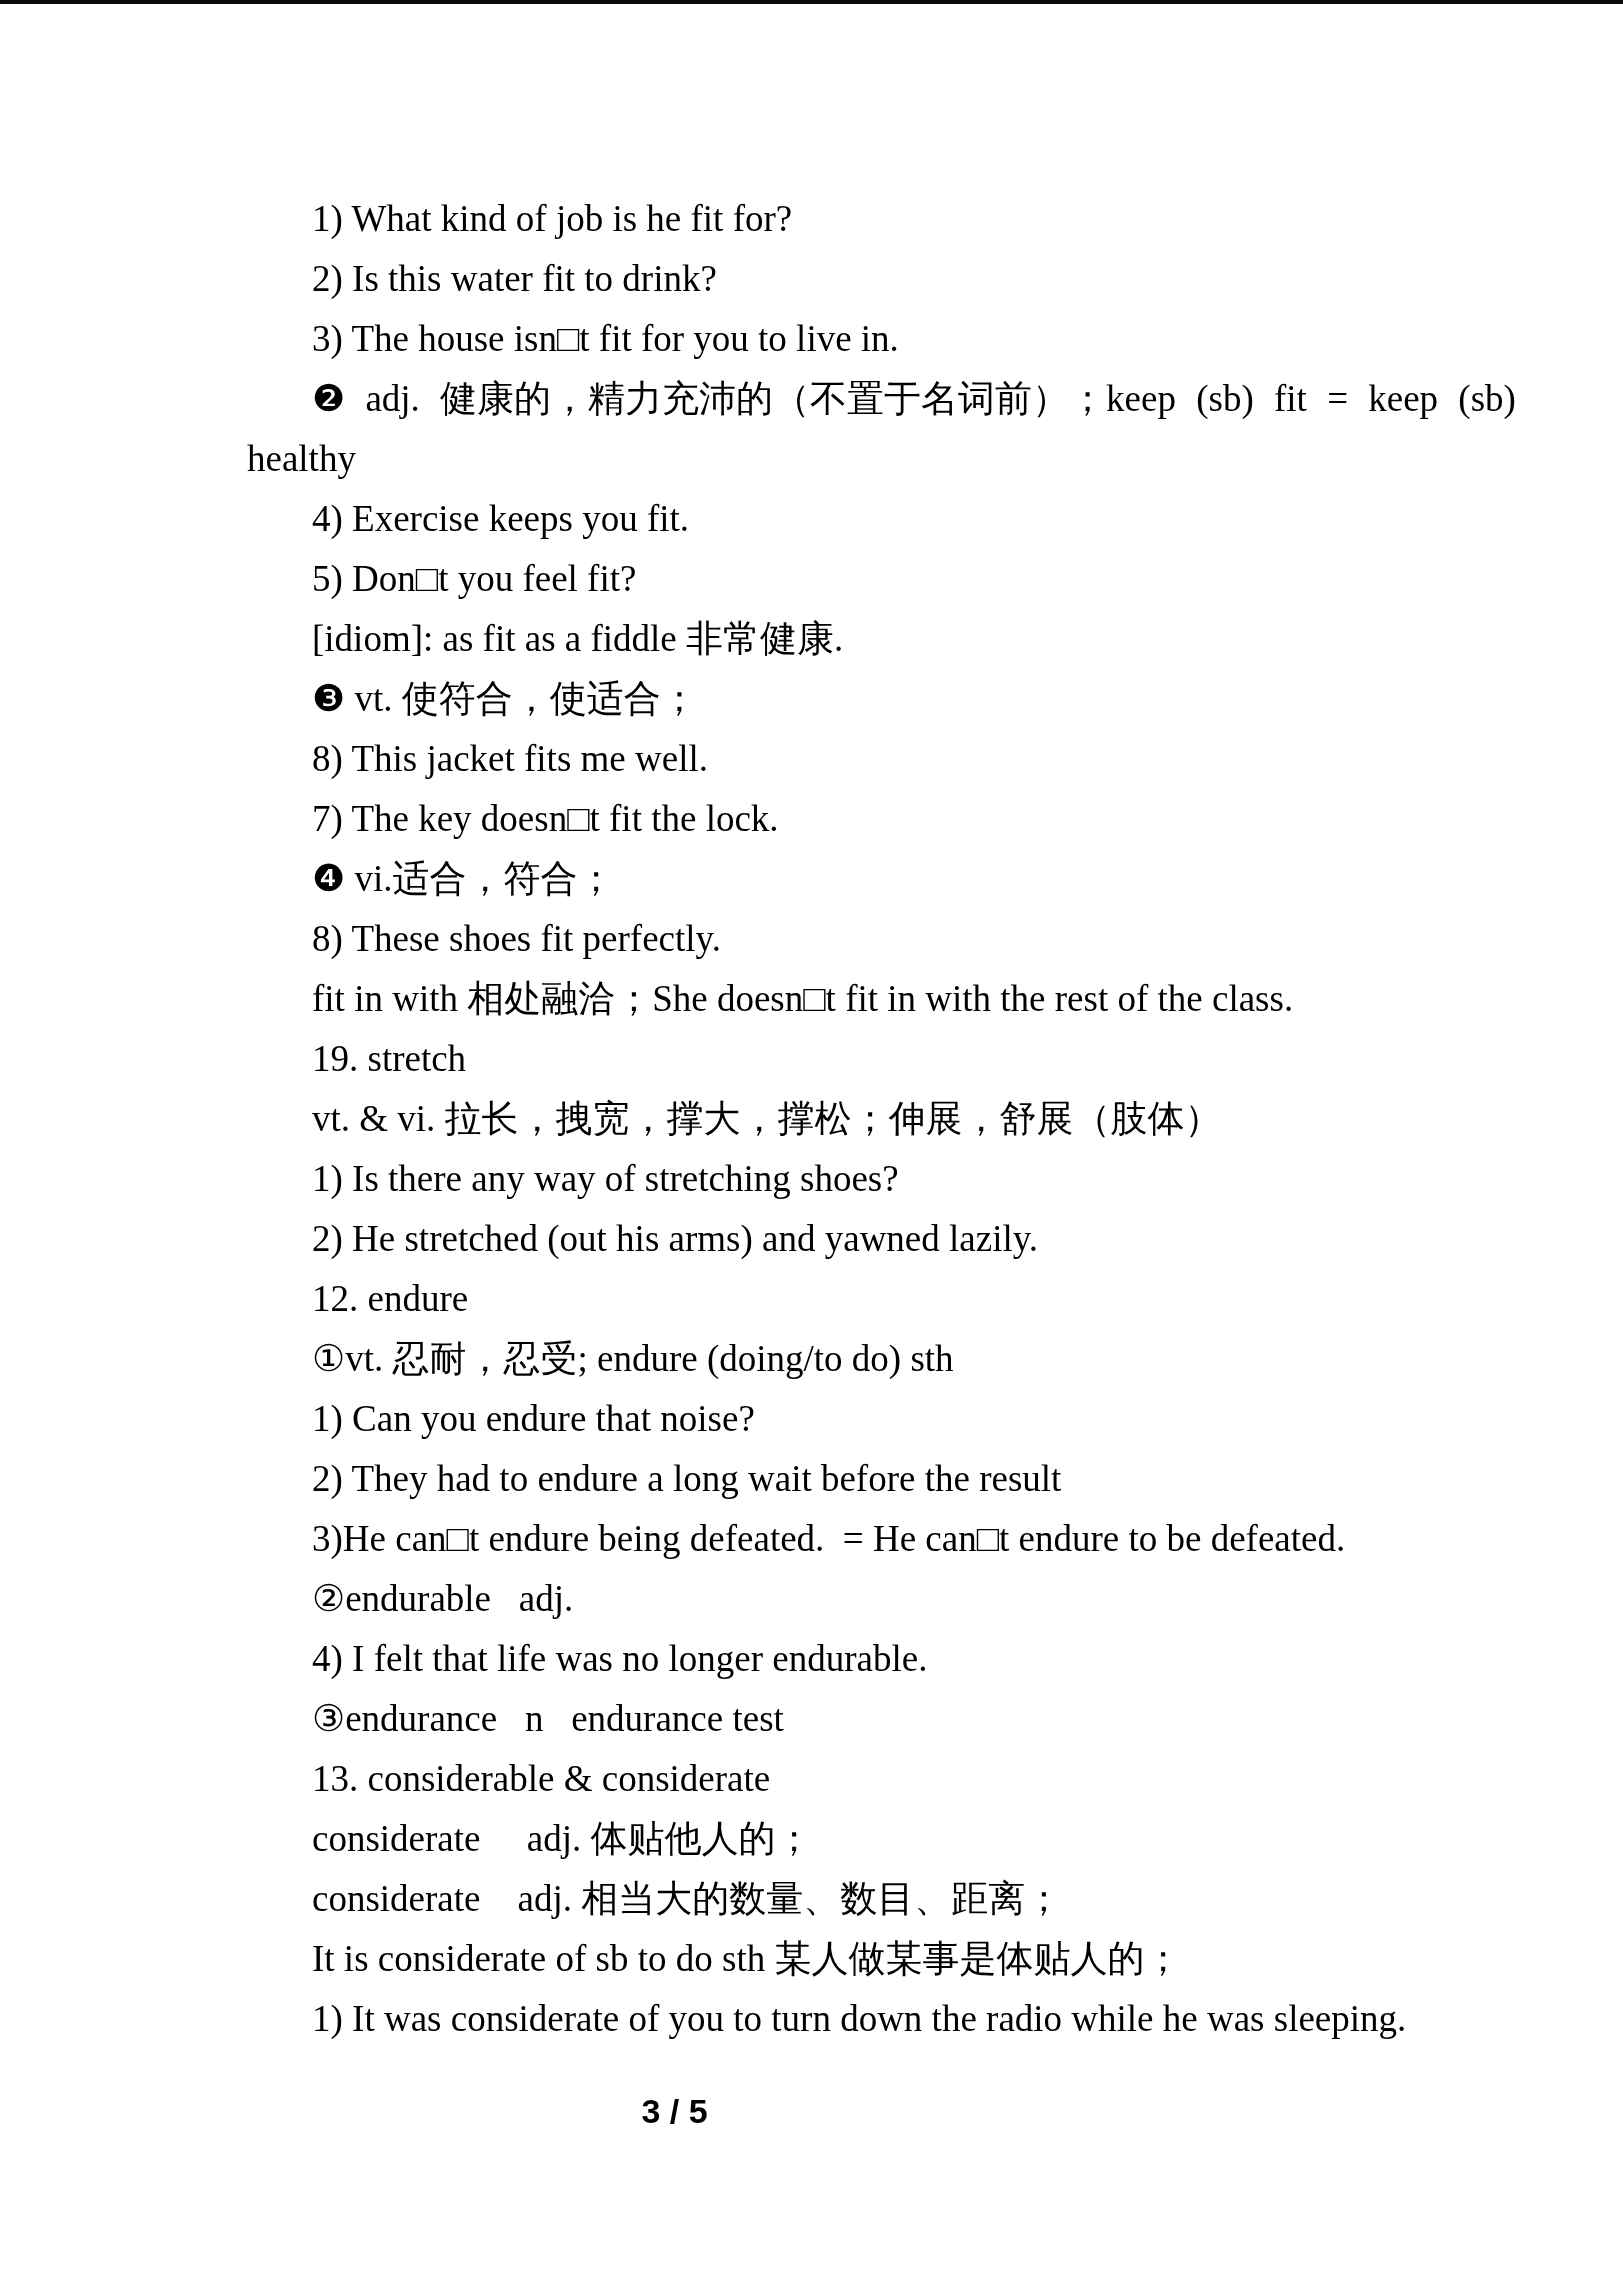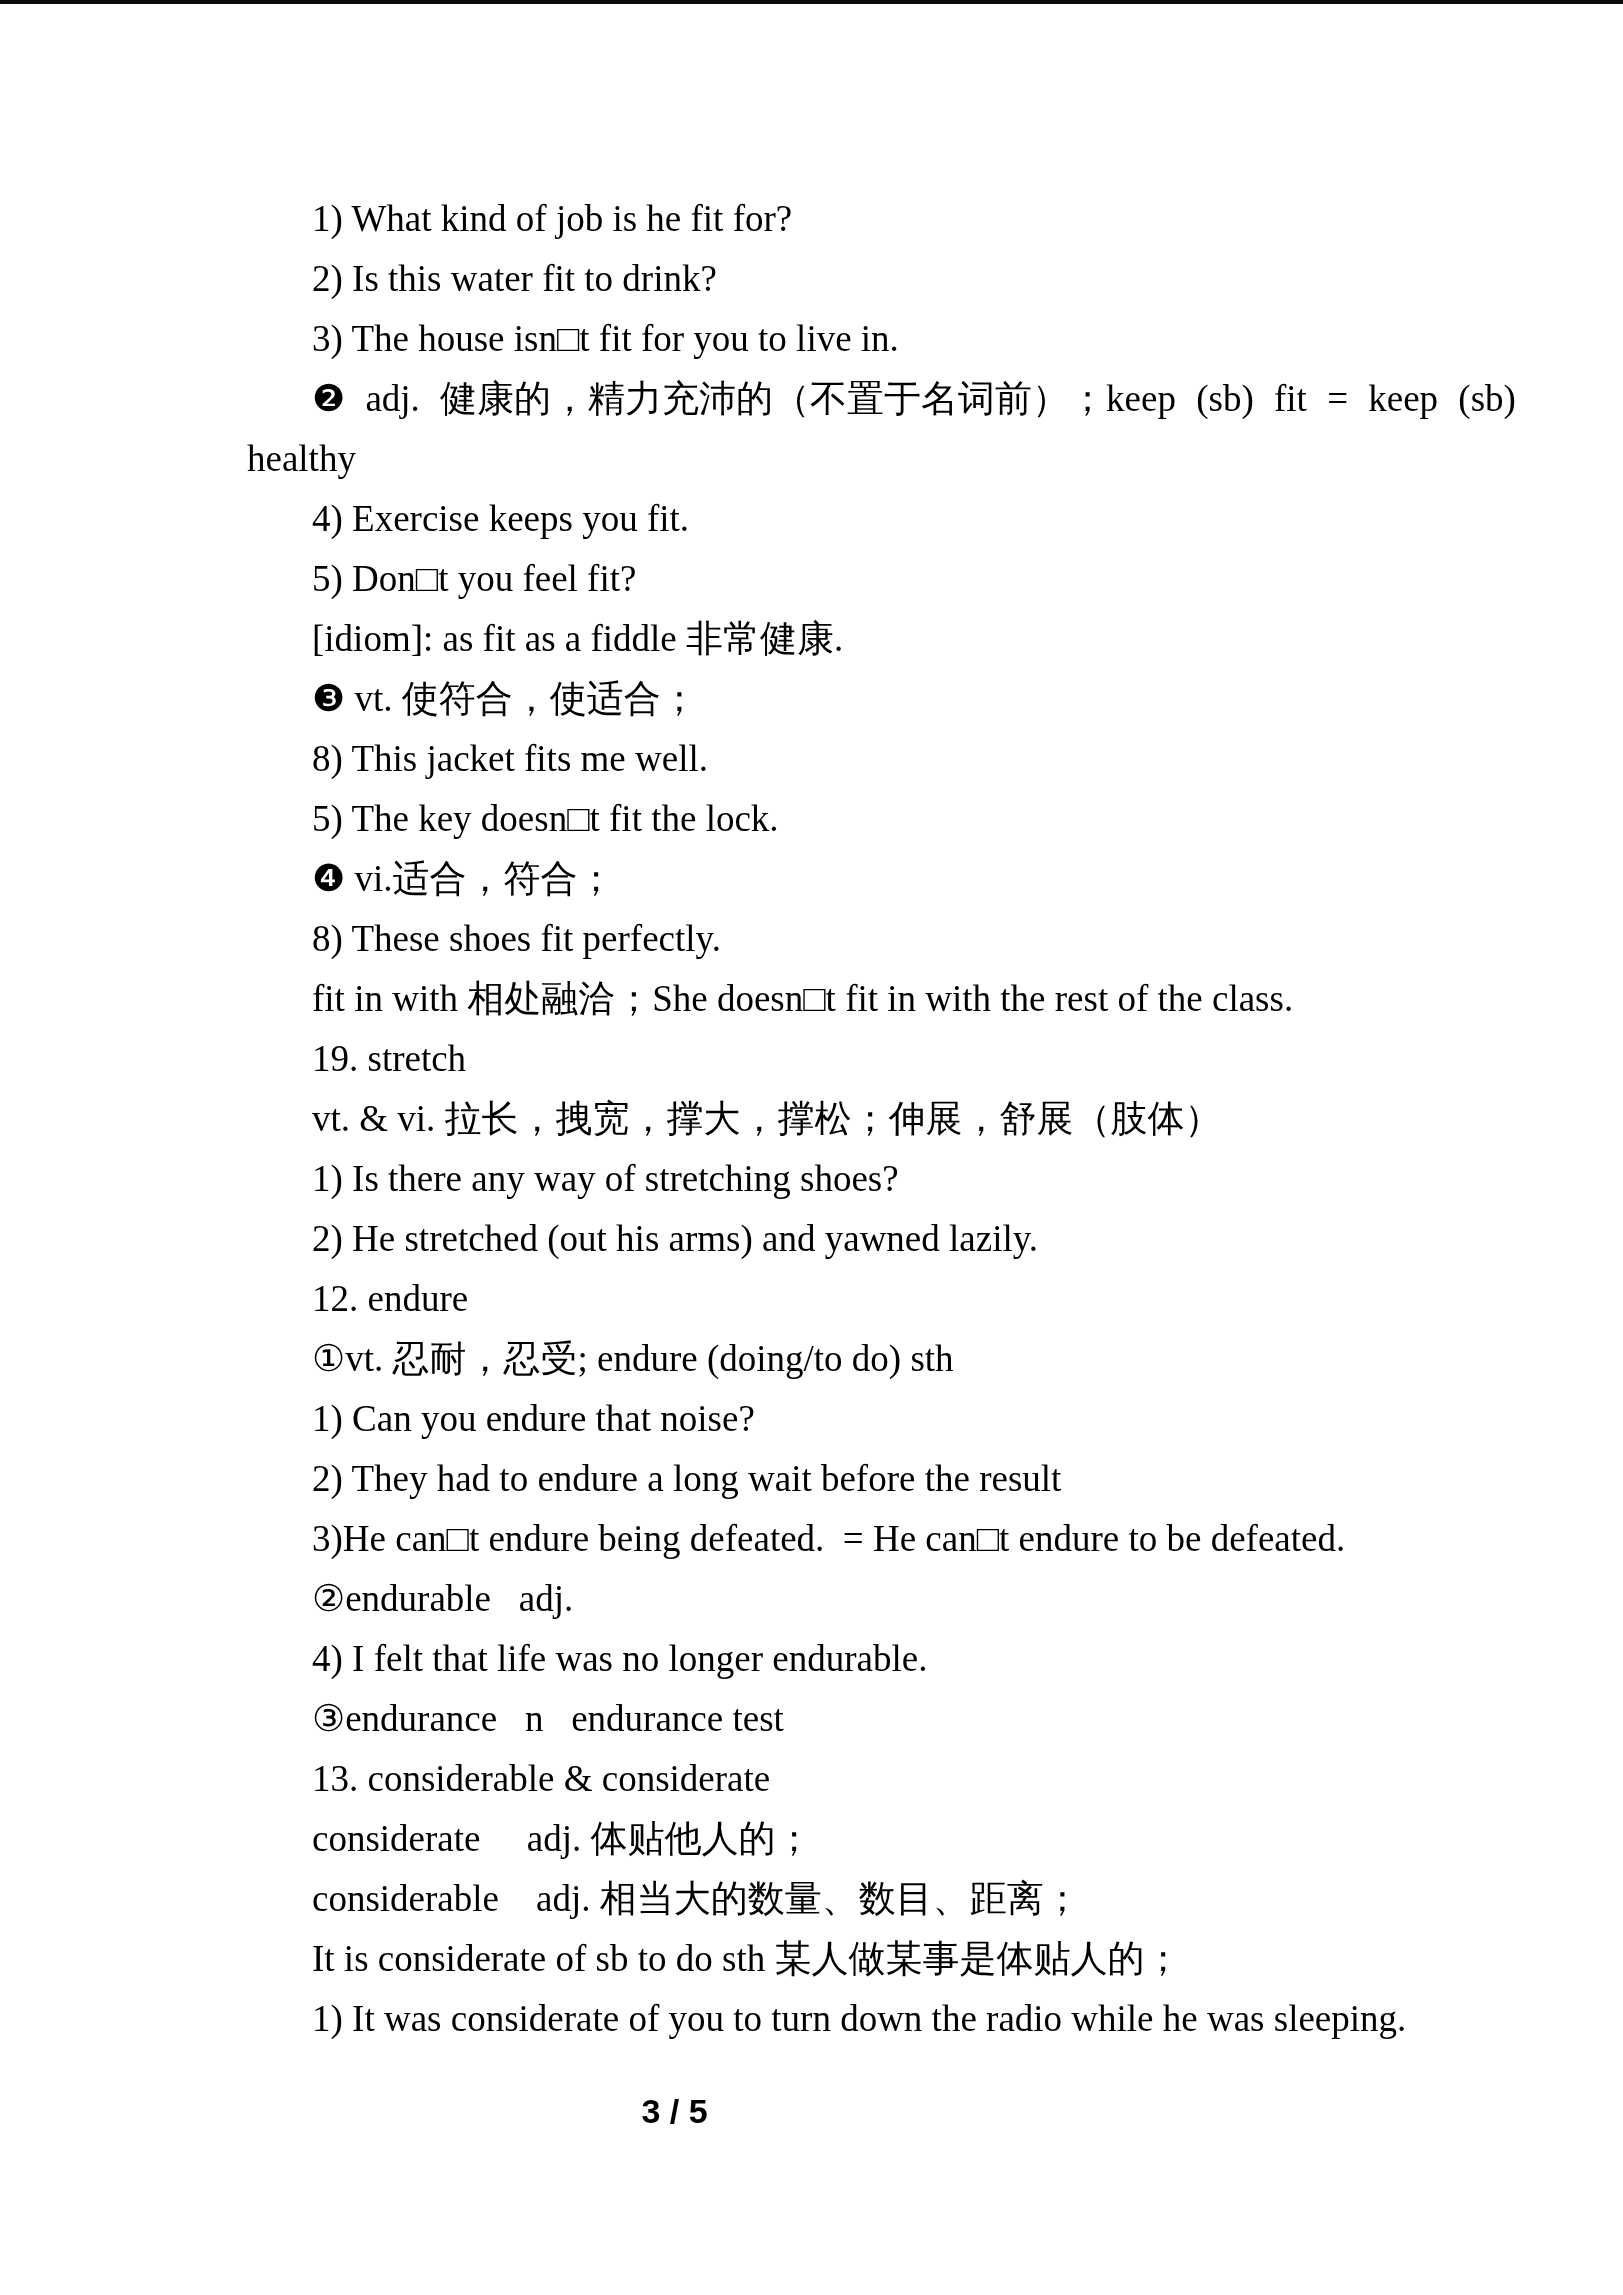--- a/index.html
+++ b/index.html
@@ -63,37 +63,37 @@
     <div class="line indent">1) What kind of job is he fit for?</div>
     <div class="line indent">2) Is this water fit to drink?</div>
     <div class="line indent">3) The house isn□t fit for you to live in.</div>
     <div class="line indent spread">❷ adj. 健康的，精力充沛的（不置于名词前）；keep (sb) fit = keep (sb)</div>
     <div class="line">healthy</div>
     <div class="line indent">4) Exercise keeps you fit.</div>
     <div class="line indent">5) Don□t you feel fit?</div>
     <div class="line indent">[idiom]: as fit as a fiddle 非常健康.</div>
     <div class="line indent">❸ vt. 使符合，使适合；</div>
     <div class="line indent">8) This jacket fits me well.</div>
-    <div class="line indent">5) The key doesn□t fit the lock.</div>
+    <div class="line indent">7) The key doesn□t fit the lock.</div>
     <div class="line indent">❹ vi.适合，符合；</div>
     <div class="line indent">8) These shoes fit perfectly.</div>
     <div class="line indent">fit in with 相处融洽；She doesn□t fit in with the rest of the class.</div>
     <div class="line indent">19. stretch</div>
     <div class="line indent">vt. &amp; vi. 拉长，拽宽，撑大，撑松；伸展，舒展（肢体）</div>
     <div class="line indent">1) Is there any way of stretching shoes?</div>
     <div class="line indent">2) He stretched (out his arms) and yawned lazily.</div>
     <div class="line indent">12. endure</div>
     <div class="line indent">①vt. 忍耐，忍受; endure (doing/to do) sth</div>
     <div class="line indent">1) Can you endure that noise?</div>
     <div class="line indent">2) They had to endure a long wait before the result</div>
     <div class="line indent">3)He can□t endure being defeated.  = He can□t endure to be defeated.</div>
     <div class="line indent">②endurable   adj.</div>
     <div class="line indent">4) I felt that life was no longer endurable.</div>
     <div class="line indent">③endurance   n   endurance test</div>
     <div class="line indent">13. considerable &amp; considerate</div>
     <div class="line indent">considerate     adj. 体贴他人的；</div>
-    <div class="line indent">considerable    adj. 相当大的数量、数目、距离；</div>
+    <div class="line indent">considerate    adj. 相当大的数量、数目、距离；</div>
     <div class="line indent">It is considerate of sb to do sth 某人做某事是体贴人的；</div>
     <div class="line indent">1) It was considerate of you to turn down the radio while he was sleeping.</div>
   </div>
 
 <div class="page-footer">3 / 5</div>
 
 
 </body></html>

